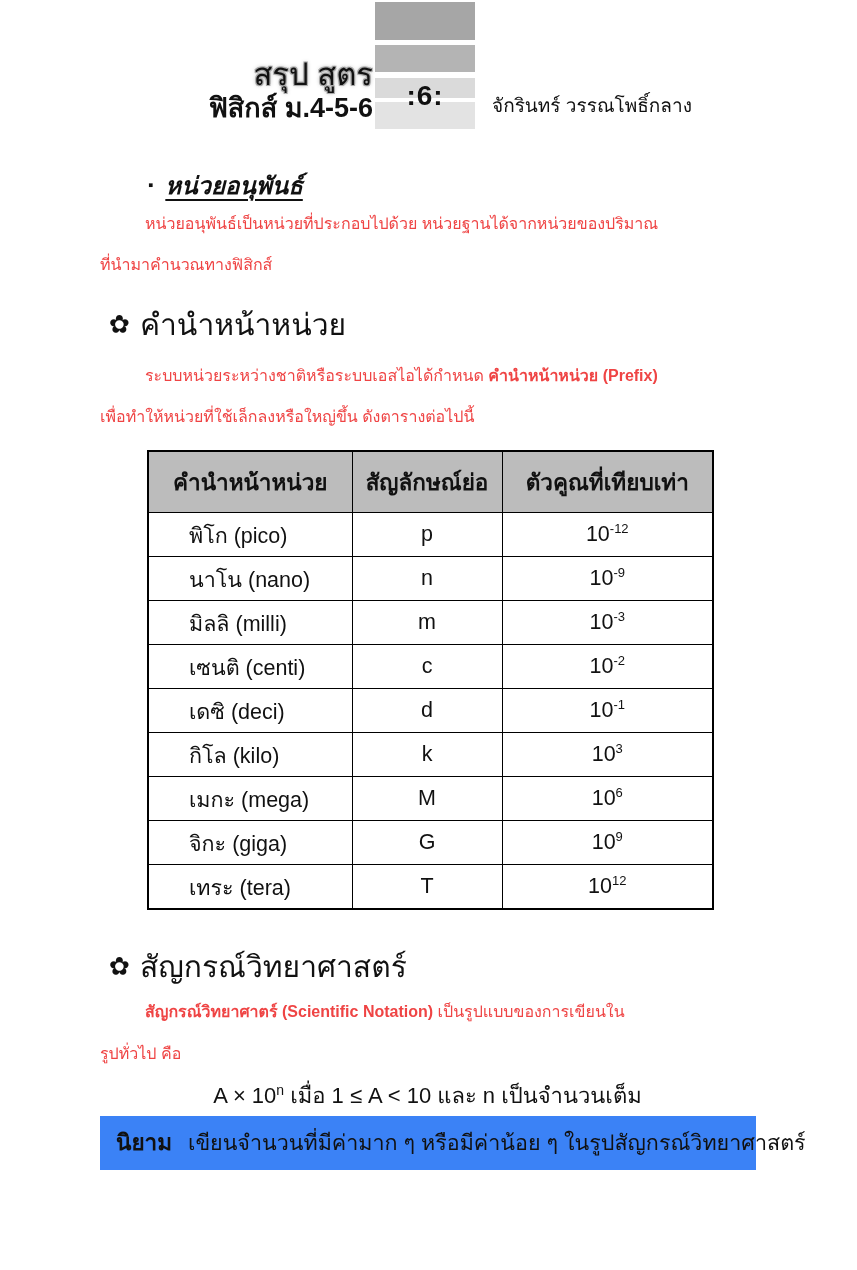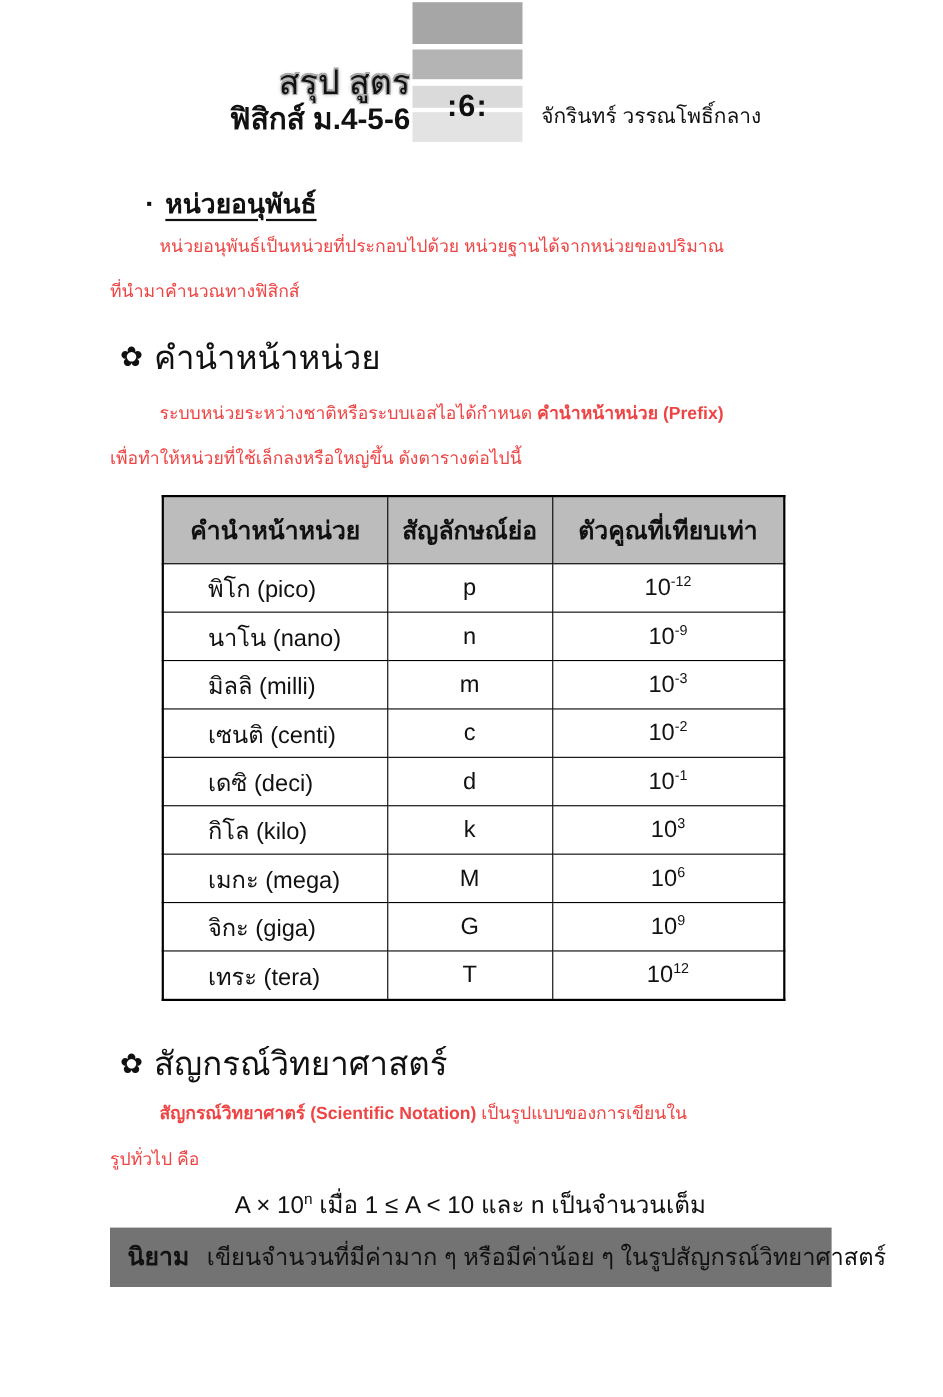--- a/index.html
+++ b/index.html
@@ -30,22 +30,22 @@
     text-shadow:-1px -1px 0 #aaa, 1px -1px 0 #aaa, -1px 1px 0 #aaa, 1px 1px 0 #aaa, 0 0 4px #999;
   }
   .logo-line2 { font-size:27px; font-weight:bold; }
   .author {
     position:absolute; left:492px; top:90px;
     font-size:19px; white-space:nowrap;
   }
 
   
   .s1-heading {
-    position:absolute; left:133px; top:166px;
-    font-size:24px; font-weight:bold; white-space:nowrap;
+    position:absolute; left:148px; top:166px;
+    font-size:24px; font-weight:bold; white-space:nowrap;font-style:italic;
   }
   .square-bullet { font-size:15px; vertical-align:4px; margin-right:12px; }
   .s1-heading .u { text-decoration:underline; text-underline-offset:5px; }
 
   .body-line {
     position:absolute; font-size:16px; white-space:nowrap; color:#ef4444;
   }
   .b { font-weight:bold; }
 
   
@@ -79,21 +79,21 @@
   .prefix-table sup { font-size:13px; line-height:0; }
 
   
   .formula {
     position:absolute; left:100px; top:1078px; width:655px;
     text-align:center; font-size:22px; white-space:nowrap;
   }
   .formula sup { font-size:14px; line-height:0; }
   .def-box {
     position:absolute; left:100px; top:1116px; width:656px; height:54px;
-    background:#737373; box-sizing:border-box; padding-left:16px;
+    background:#3b82f6; box-sizing:border-box; padding-left:16px;
     line-height:54px; font-size:21.5px; white-space:nowrap;
   }
   .def-box .label { font-weight:bold; font-size:22.5px; margin-right:16px; }
 </style>
 </head>
 <body>
 
 <div class="page">
 
   <div class="bar bar-1"></div>

